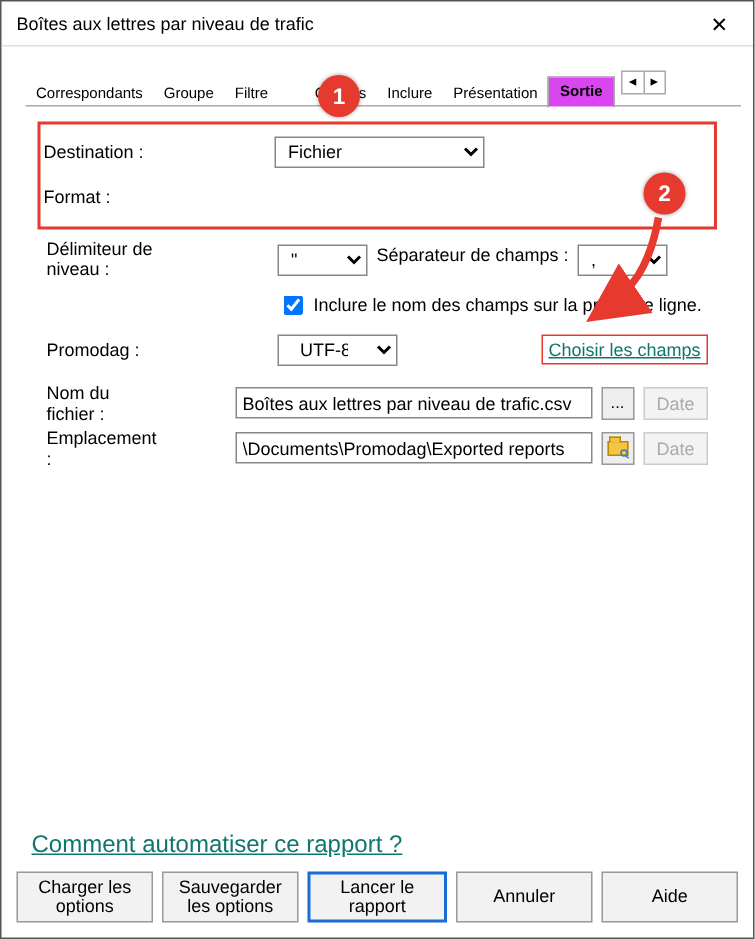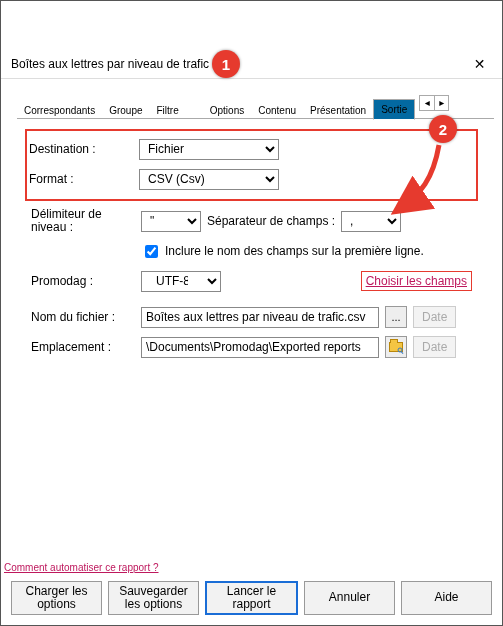--- a/index.html
+++ b/index.html
@@ -15,21 +15,20 @@
     position: relative;
     overflow: hidden;
   }
   
   .titlebar {
     height: 30px;
     display: flex;
     align-items: center;
     padding-left: 10px;
     border-bottom: 1px solid #ddd;
-    margin-top: 48px;
   }
   .titlebar .title { flex: 1; }
   .titlebar .close {
     width: 45px;
     height: 30px;
     display: flex;
     align-items: center;
     justify-content: center;
     font-size: 14px;
   }
@@ -52,22 +51,23 @@
     padding: 4px 7px 4px 7px;
     font-size: 10px;
     position: relative;
     top: 1px;
     cursor: default;
     white-space: nowrap;
   }
   .tab.active {
     border: 1px solid #aaa;
     border-bottom: 1px solid #fff;
-    background: #0369a1;
+    background: #d946ef;
     z-index: 2;
+    font-weight: bold;
   }
   .tab-nav {
     display: flex;
     margin-left: 4px;
     border: 1px solid #aaa;
     align-self: center;
     margin-bottom: 4px;
   }
   .tab-nav span {
     width: 14px;
@@ -103,42 +103,43 @@
     min-height: 28px;
     margin-bottom: 2px;
   }
   .row .label {
     width: 110px;
     padding-right: 6px;
   }
   .row .controls {
     flex: 1;
     display: flex;
-    align-items: center;
+    align-items: flex-start;
     gap: 6px;
+    margin-left: 44px;
   }
   .redbox {
     border: 2px solid #e63a2e;
     padding: 4px 2px;
     margin: 0 -6px 6px -6px;
   }
   select, input[type=text] {
     font: inherit;
     border: 1px solid #888;
     background: #fff;
     height: 21px;
     padding: 1px 4px;
   }
   select { padding-right: 16px; }
   .wsel { width: 140px; }
   .smsel { width: 60px; }
   .encsel { width: 80px; padding-left: 10px; }
   .chk { display: flex; align-items: center; gap: 4px; }
   .link {
-    color: #be185d;
+    color: #0f766e;
     text-decoration: underline;
     cursor: pointer;
     white-space: nowrap;
   }
   .link.boxed {
     border: 1px solid #e63a2e;
     padding: 2px 4px;
   }
   .pathbox { width: 238px; }
   .smallbtn {
@@ -195,23 +196,23 @@
   
   .arrow {
     position: absolute;
     z-index: 19;
     pointer-events: none;
   }
 
   
   .auto-link {
     position: absolute;
-    left: 3px;
+    left: 20px;
     bottom: 52px;
-    font-size: 10px;
+    font-size: 16px;
   }
   .buttonbar {
     position: absolute;
     left: 0; right: 0; bottom: 0;
     padding: 8px 10px 10px 10px;
     display: flex;
     gap: 6px;
     border-top: 0;
   }
   .btn {
@@ -238,21 +239,21 @@
   <div class="close">
     <span>✕</span>
   </div>
 </div>
 
 <div class="tabstrip">
   <div class="tab">Correspondants</div>
   <div class="tab">Groupe</div>
   <div class="tab" style="padding-right:24px">Filtre</div>
   <div class="tab">Options</div>
-  <div class="tab">Contenu</div>
+  <div class="tab">Inclure</div>
   <div class="tab">Présentation</div>
   <div class="tab active">Sortie</div>
   <div class="tab-nav">
     <span>◂</span>
     <span>▸</span>
   </div>
 </div>
 
 <div class="badge" style="left:211px; top:49px;">1</div>
 
@@ -262,25 +263,20 @@
     <div class="row">
       <div class="label">Destination :</div>
       <div class="controls">
         <select class="wsel">
           <option>Fichier</option>
         </select>
       </div>
     </div>
     <div class="row">
       <div class="label">Format :</div>
-      <div class="controls">
-        <select class="wsel">
-          <option>CSV (Csv)</option>
-        </select>
-      </div>
     </div>
   </div>
 
   <div class="row">
     <div class="label" style="line-height:1.1">Délimiteur de niveau :</div>
     <div class="controls">
       <select class="smsel">
         <option>"</option>
       </select>
       <span>Séparateur de champs :</span>

